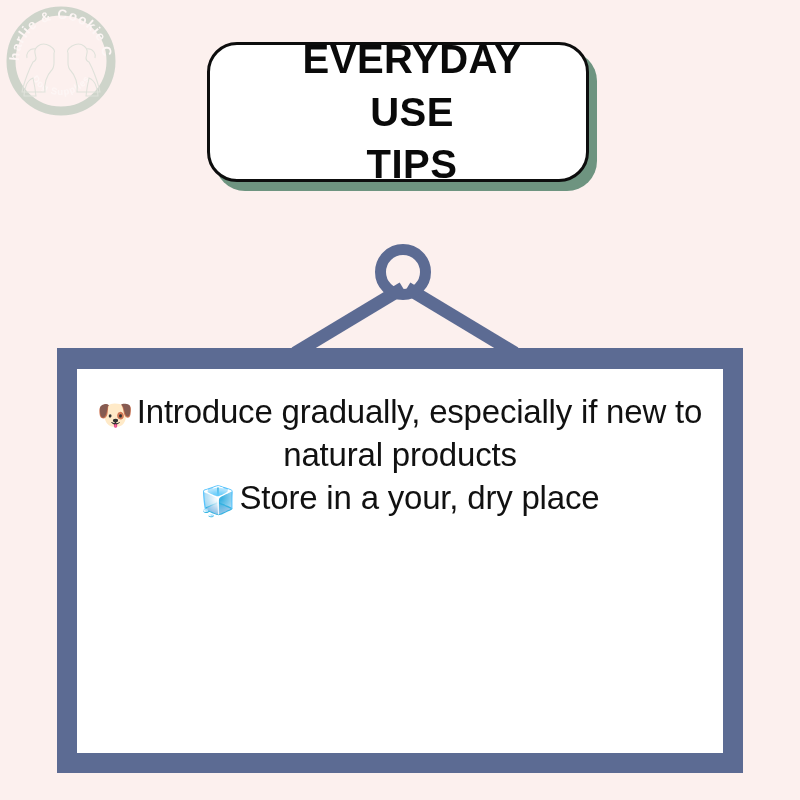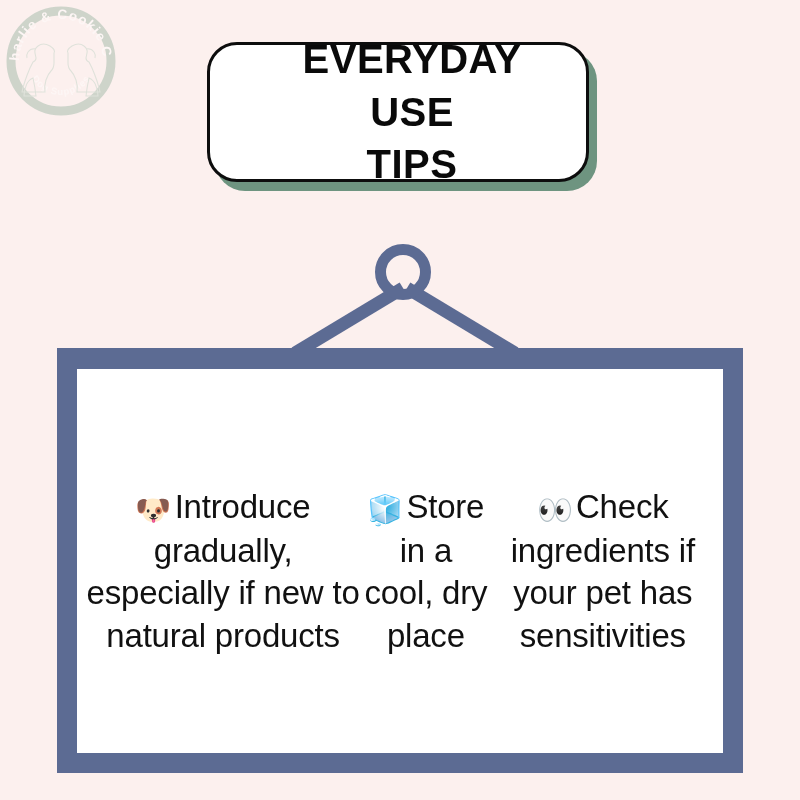--- a/index.html
+++ b/index.html
@@ -88,21 +88,21 @@
     background: #5c6b93;
     box-sizing: border-box;
     padding: 21px 20px 20px 20px;
   }
   #sign-board-inner {
     width: 100%;
     height: 100%;
     background: #ffffff;
     box-sizing: border-box;
     display: flex;
-    flex-direction: row;
+    flex-direction: column;
     align-items: center;
     justify-content: flex-start;
     padding: 22px 8px 0 8px;
   }
   .tip-line {
     font-size: 33px;
     line-height: 1.29;
     color: #111111;
     text-align: center;
     letter-spacing: -0.2px;
@@ -157,21 +157,18 @@
 <div id="sign-board">
   <div id="sign-board-inner">
 
     <div class="tip-line">
       <span class="tip-emoji">🐶</span><span>Introduce gradually, especially if new to natural products</span>
     </div>
 
 
 
     <div class="tip-line">
-      <span class="tip-emoji">🧊</span><span>Store in a cool, dry place</span>
+      <span class="tip-emoji">🧊</span><span>Store in a your, dry place</span>
     </div>
 
-    <div class="tip-line">
-      <span class="tip-emoji">👀</span><span>Check ingredients if your pet has sensitivities</span>
-    </div>
 
   </div>
 </div>
 
 </body></html>

